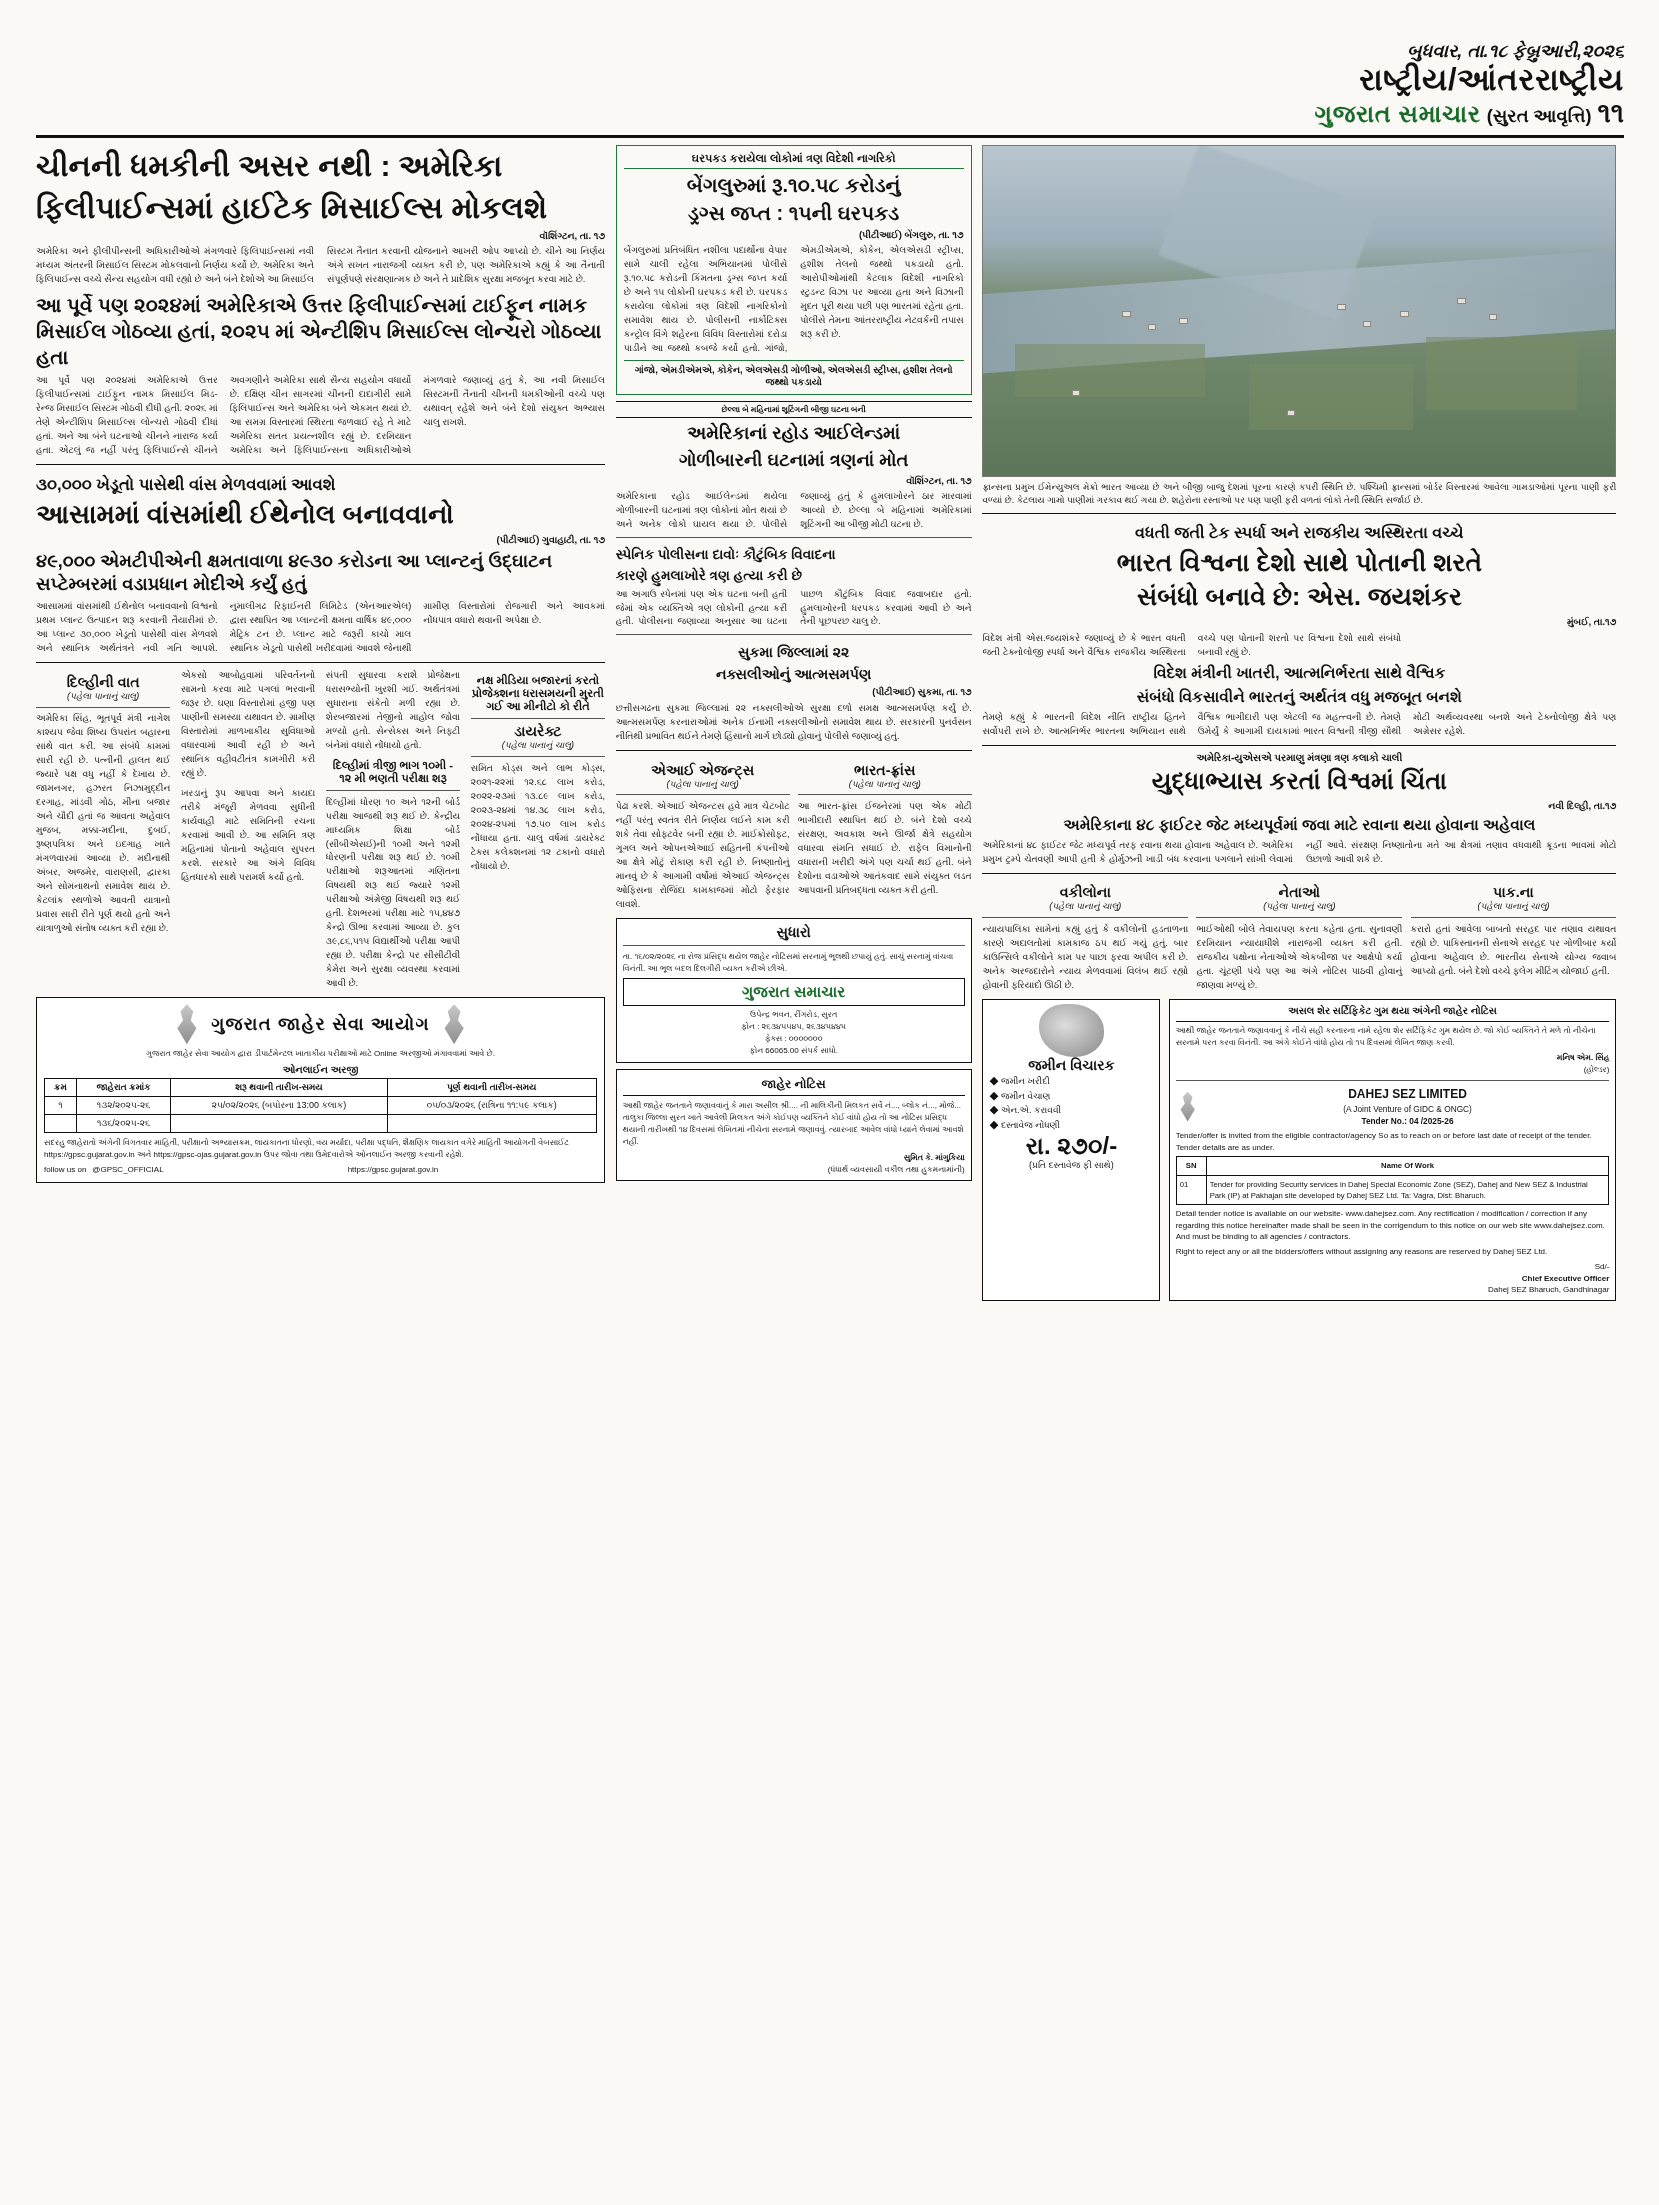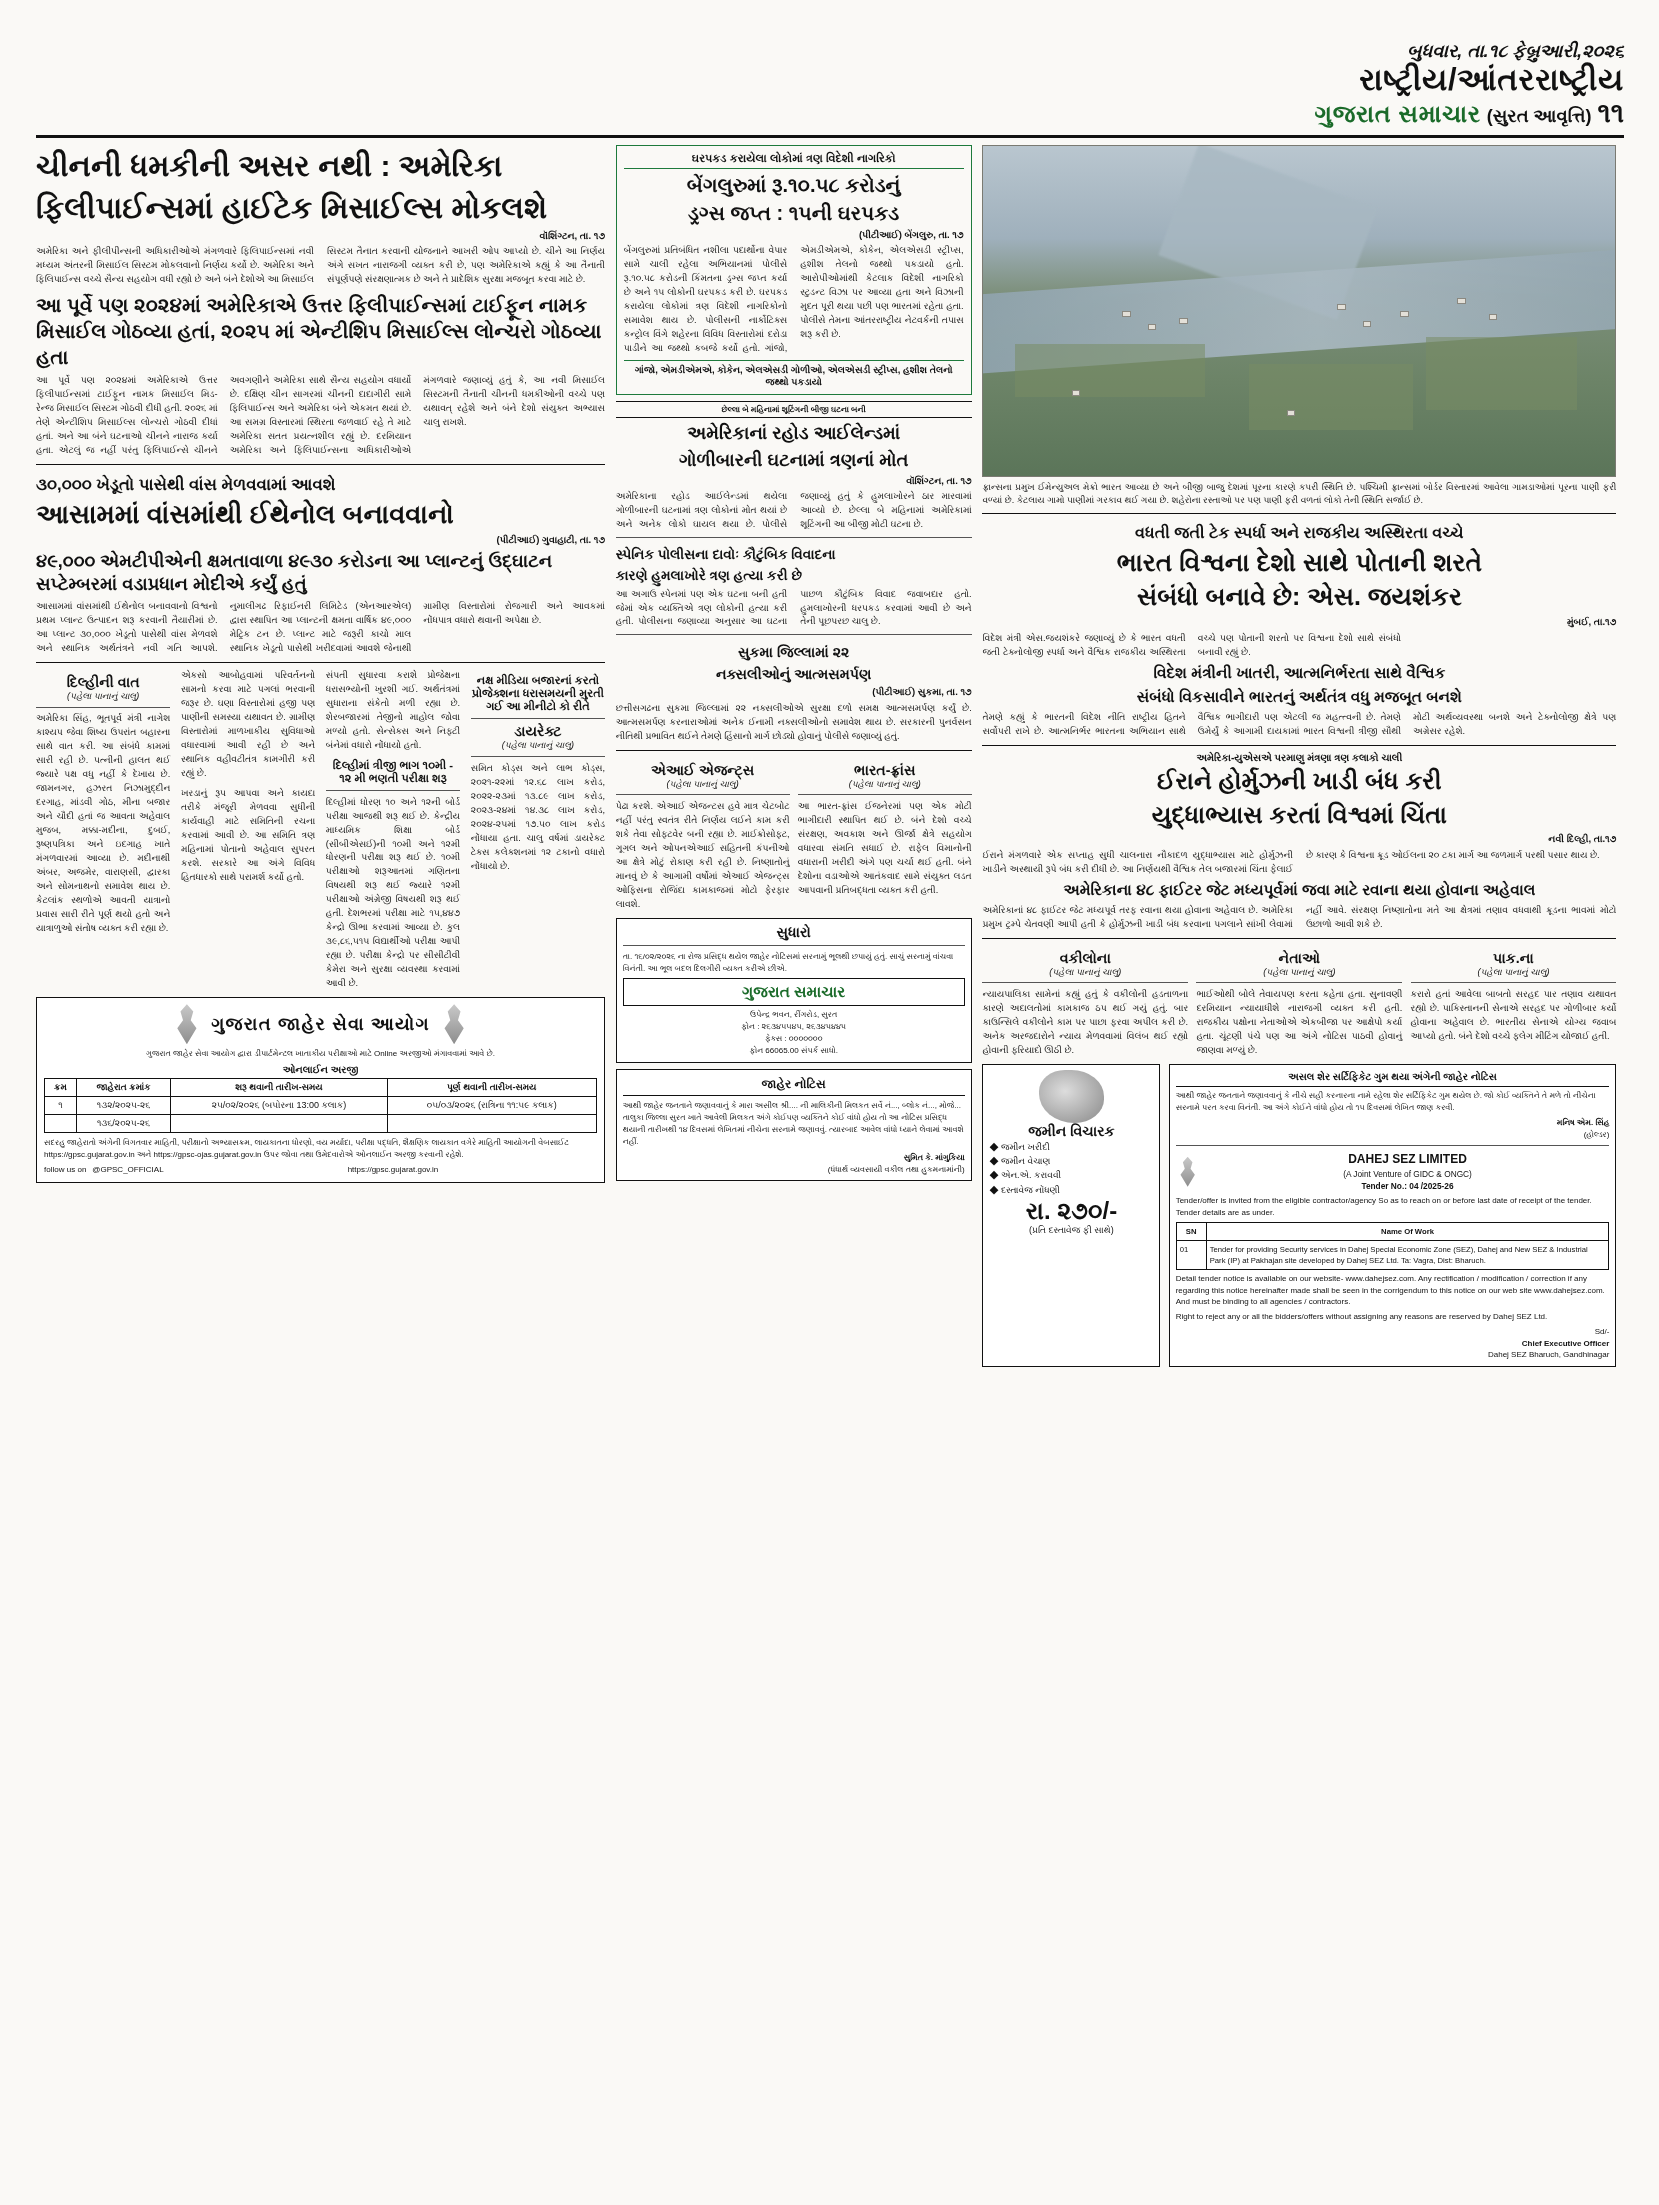--- a/index.html
+++ b/index.html
@@ -484,24 +484,22 @@
         <div class="body-text cols3">વિદેશ મંત્રી એસ.જયશંકરે જણાવ્યું છે કે ભારત વધતી જતી ટેક્નોલોજી સ્પર્ધા અને વૈશ્વિક રાજકીય અસ્થિરતા વચ્ચે પણ પોતાની શરતો પર વિશ્વના દેશો સાથે સંબંધો બનાવી રહ્યું છે.</div>
         <div class="hl-sub" style="font-size:15.4px;text-align:center">વિદેશ મંત્રીની ખાતરી,  આત્મનિર્ભરતા સાથે વૈશ્વિક</div>
         <div class="hl-sub" style="font-size:15.4px;text-align:center">સંબંધો વિકસાવીને ભારતનું અર્થતંત્ર વધુ મજબૂત બનશે</div>
         <div class="body-text cols3">તેમણે કહ્યું કે ભારતની વિદેશ નીતિ રાષ્ટ્રીય હિતને સર્વોપરી રાખે છે. આત્મનિર્ભર ભારતના અભિયાન સાથે વૈશ્વિક ભાગીદારી પણ એટલી જ મહત્ત્વની છે. તેમણે ઉમેર્યું કે આગામી દાયકામાં ભારત વિશ્વની ત્રીજી સૌથી મોટી અર્થવ્યવસ્થા બનશે અને ટેક્નોલોજી ક્ષેત્રે પણ અગ્રેસર રહેશે.</div>
       </div>
 
       <div class="rule"></div>
 
       <div>
         <div class="center bold" style="font-size:10px">અમેરિકા-યુએસએ પરમાણુ મંત્રણા ત્રણ કલાકો ચાલી</div>
-        <div class="hl-main" style="font-size:24px;text-align:center">ઈરાને હોર્મુઝની ખાડી બંધ કરી</div>
         <div class="hl-main" style="font-size:24px;text-align:center">યુદ્ધાભ્યાસ કરતાં વિશ્વમાં ચિંતા</div>
         <div class="dateline">નવી દિલ્હી, તા.૧૭</div>
-        <div class="body-text cols2">ઈરાને મંગળવારે એક સપ્તાહ સુધી ચાલનારા નૌકાદળ યુદ્ધાભ્યાસ માટે હોર્મુઝની ખાડીને અસ્થાયી રૂપે બંધ કરી દીધી છે. આ નિર્ણયથી વૈશ્વિક તેલ બજારમાં ચિંતા ફેલાઈ છે કારણ કે વિશ્વના ક્રૂડ ઓઈલના ૨૦ ટકા માર્ગ આ જળમાર્ગ પરથી પસાર થાય છે.</div>
         <div class="hl-sub" style="font-size:15.4px;text-align:center">અમેરિકાના ૪૮ ફાઈટર જેટ મધ્યપૂર્વમાં જવા માટે રવાના થયા હોવાના અહેવાલ</div>
         <div class="body-text cols2">અમેરિકાનાં ૪૮ ફાઈટર જેટ મધ્યપૂર્વ તરફ રવાના થયા હોવાના અહેવાલ છે. અમેરિકા પ્રમુખ ટ્રમ્પે ચેતવણી આપી હતી કે હોર્મુઝની ખાડી બંધ કરવાના પગલાને સાંખી લેવામાં નહીં આવે. સંરક્ષણ નિષ્ણાતોના મતે આ ક્ષેત્રમાં તણાવ વધવાથી ક્રૂડના ભાવમાં મોટો ઉછાળો આવી શકે છે.</div>
       </div>
 
       <div class="rule"></div>
 
       <div class="flex">
         <div>
           <div class="minihead">વકીલોના</div>
           <div class="contd">(પહેલા પાનાનું ચાલુ)</div>

